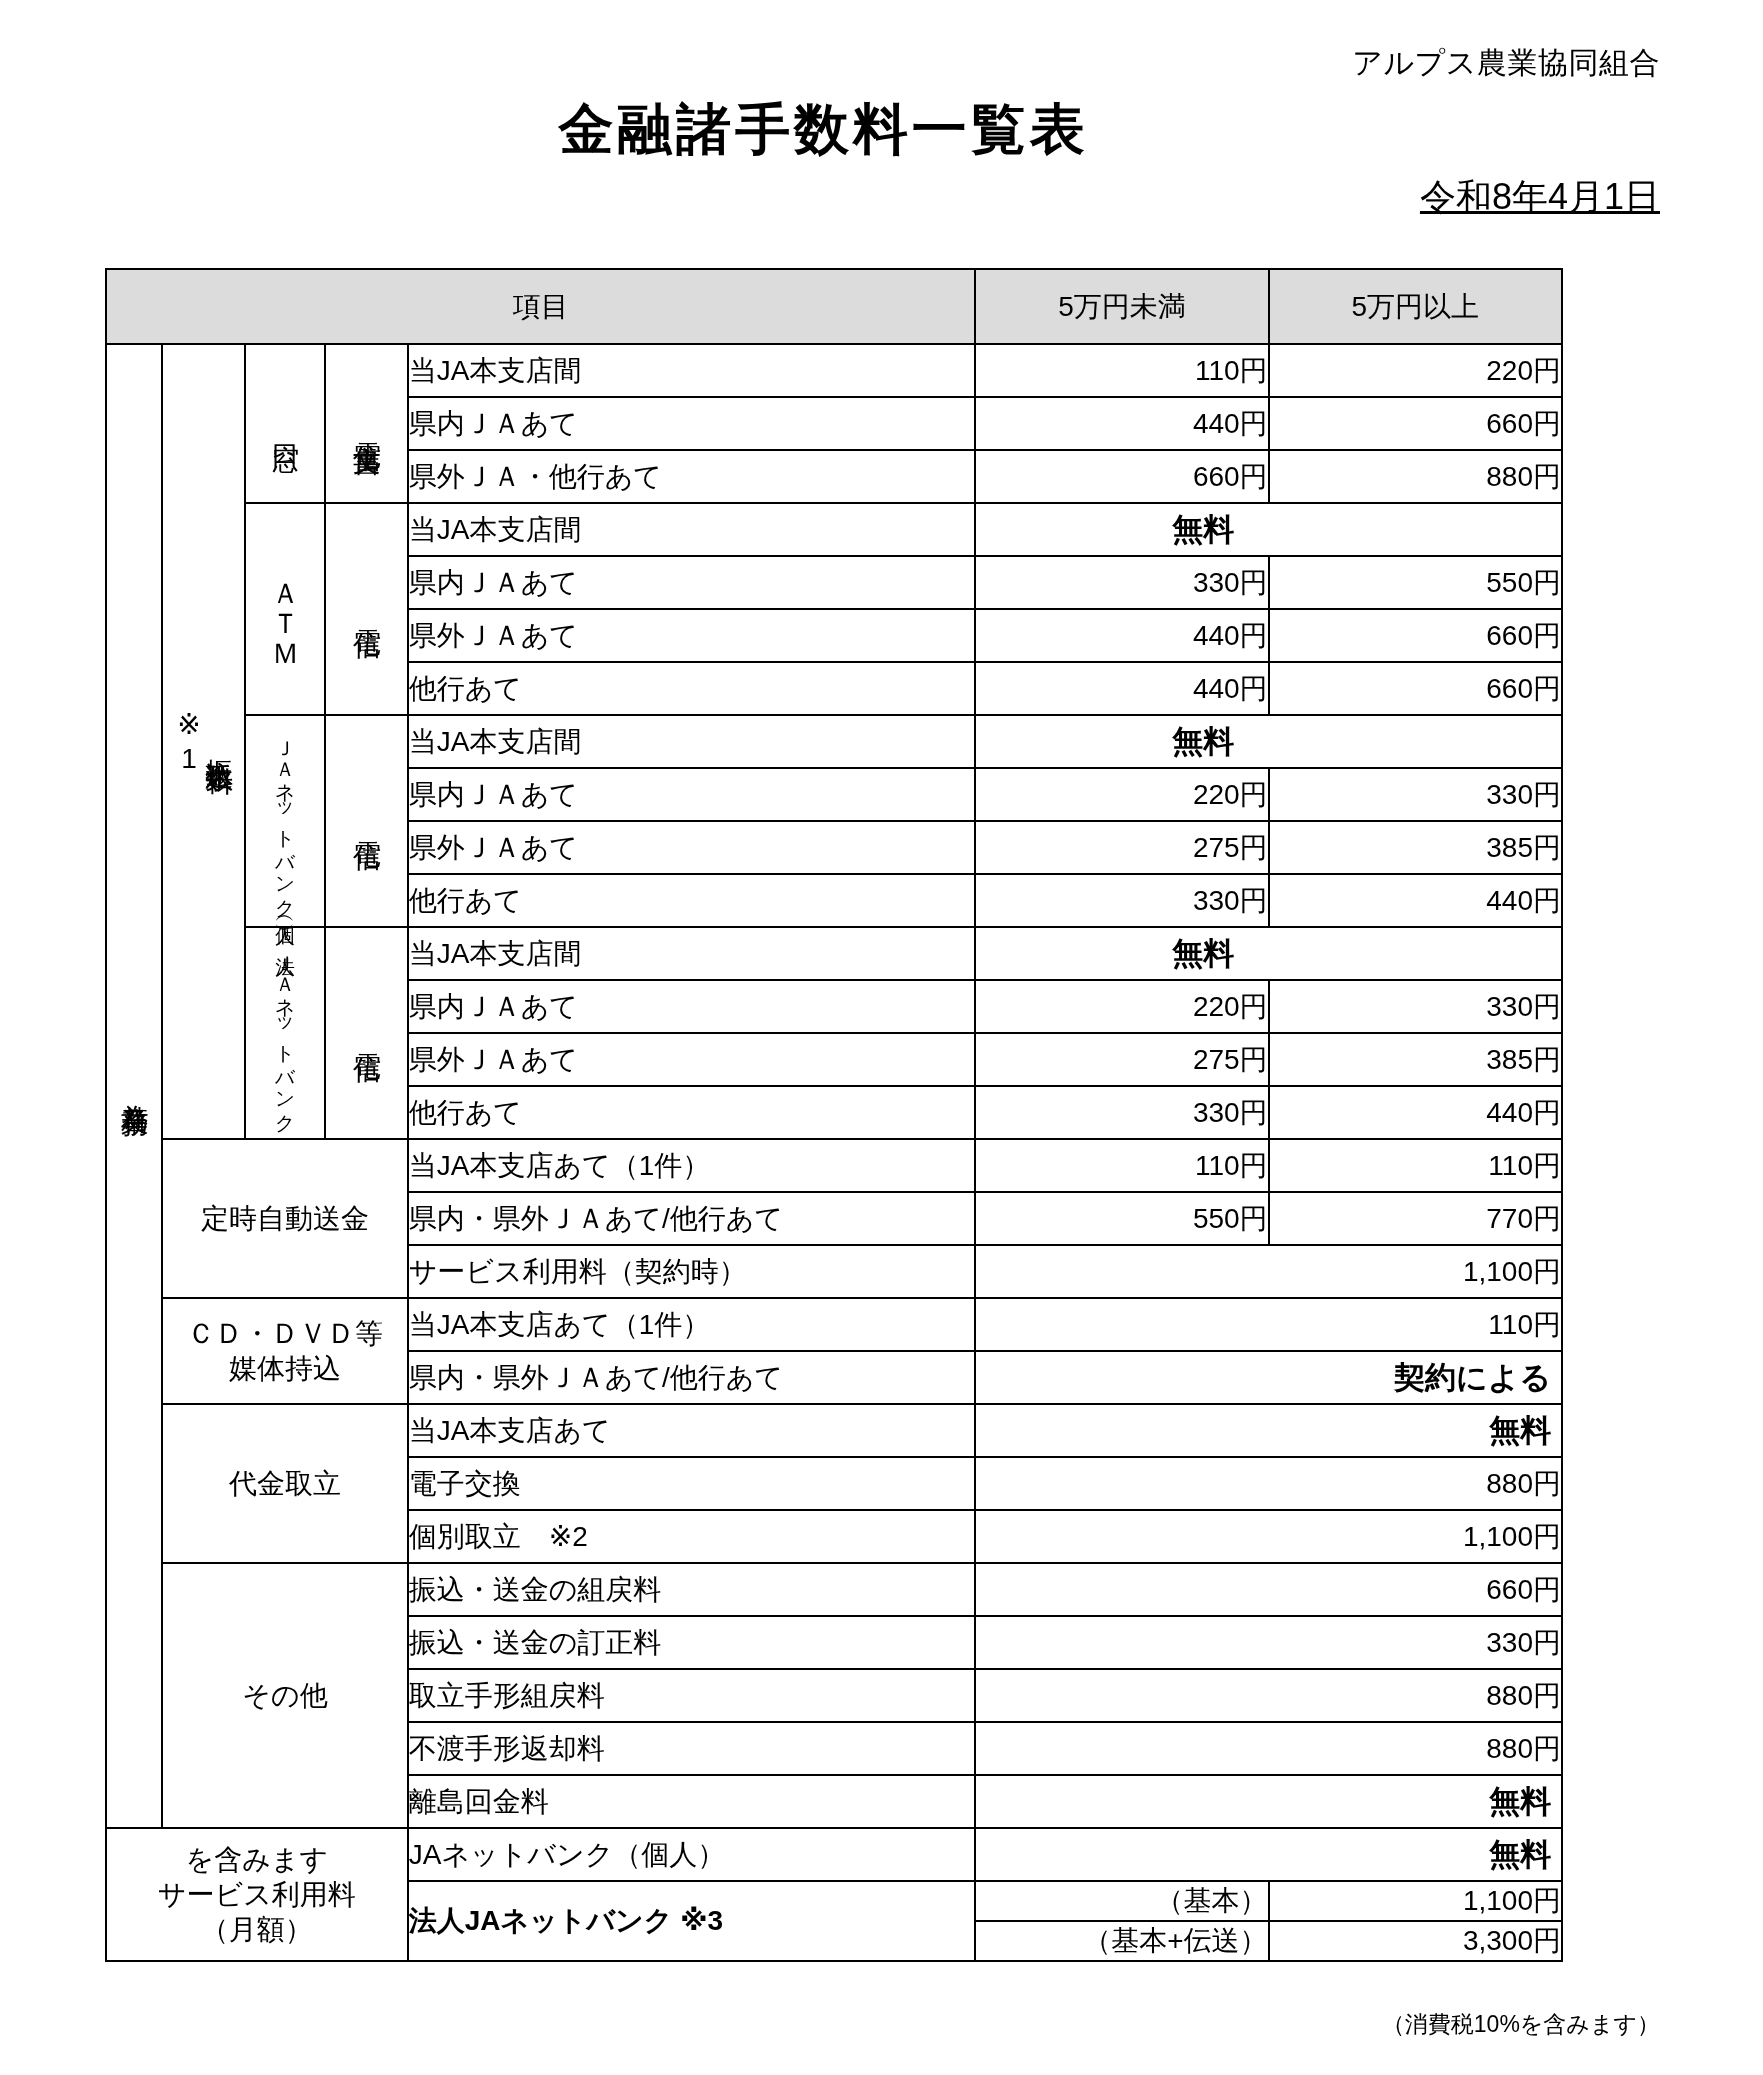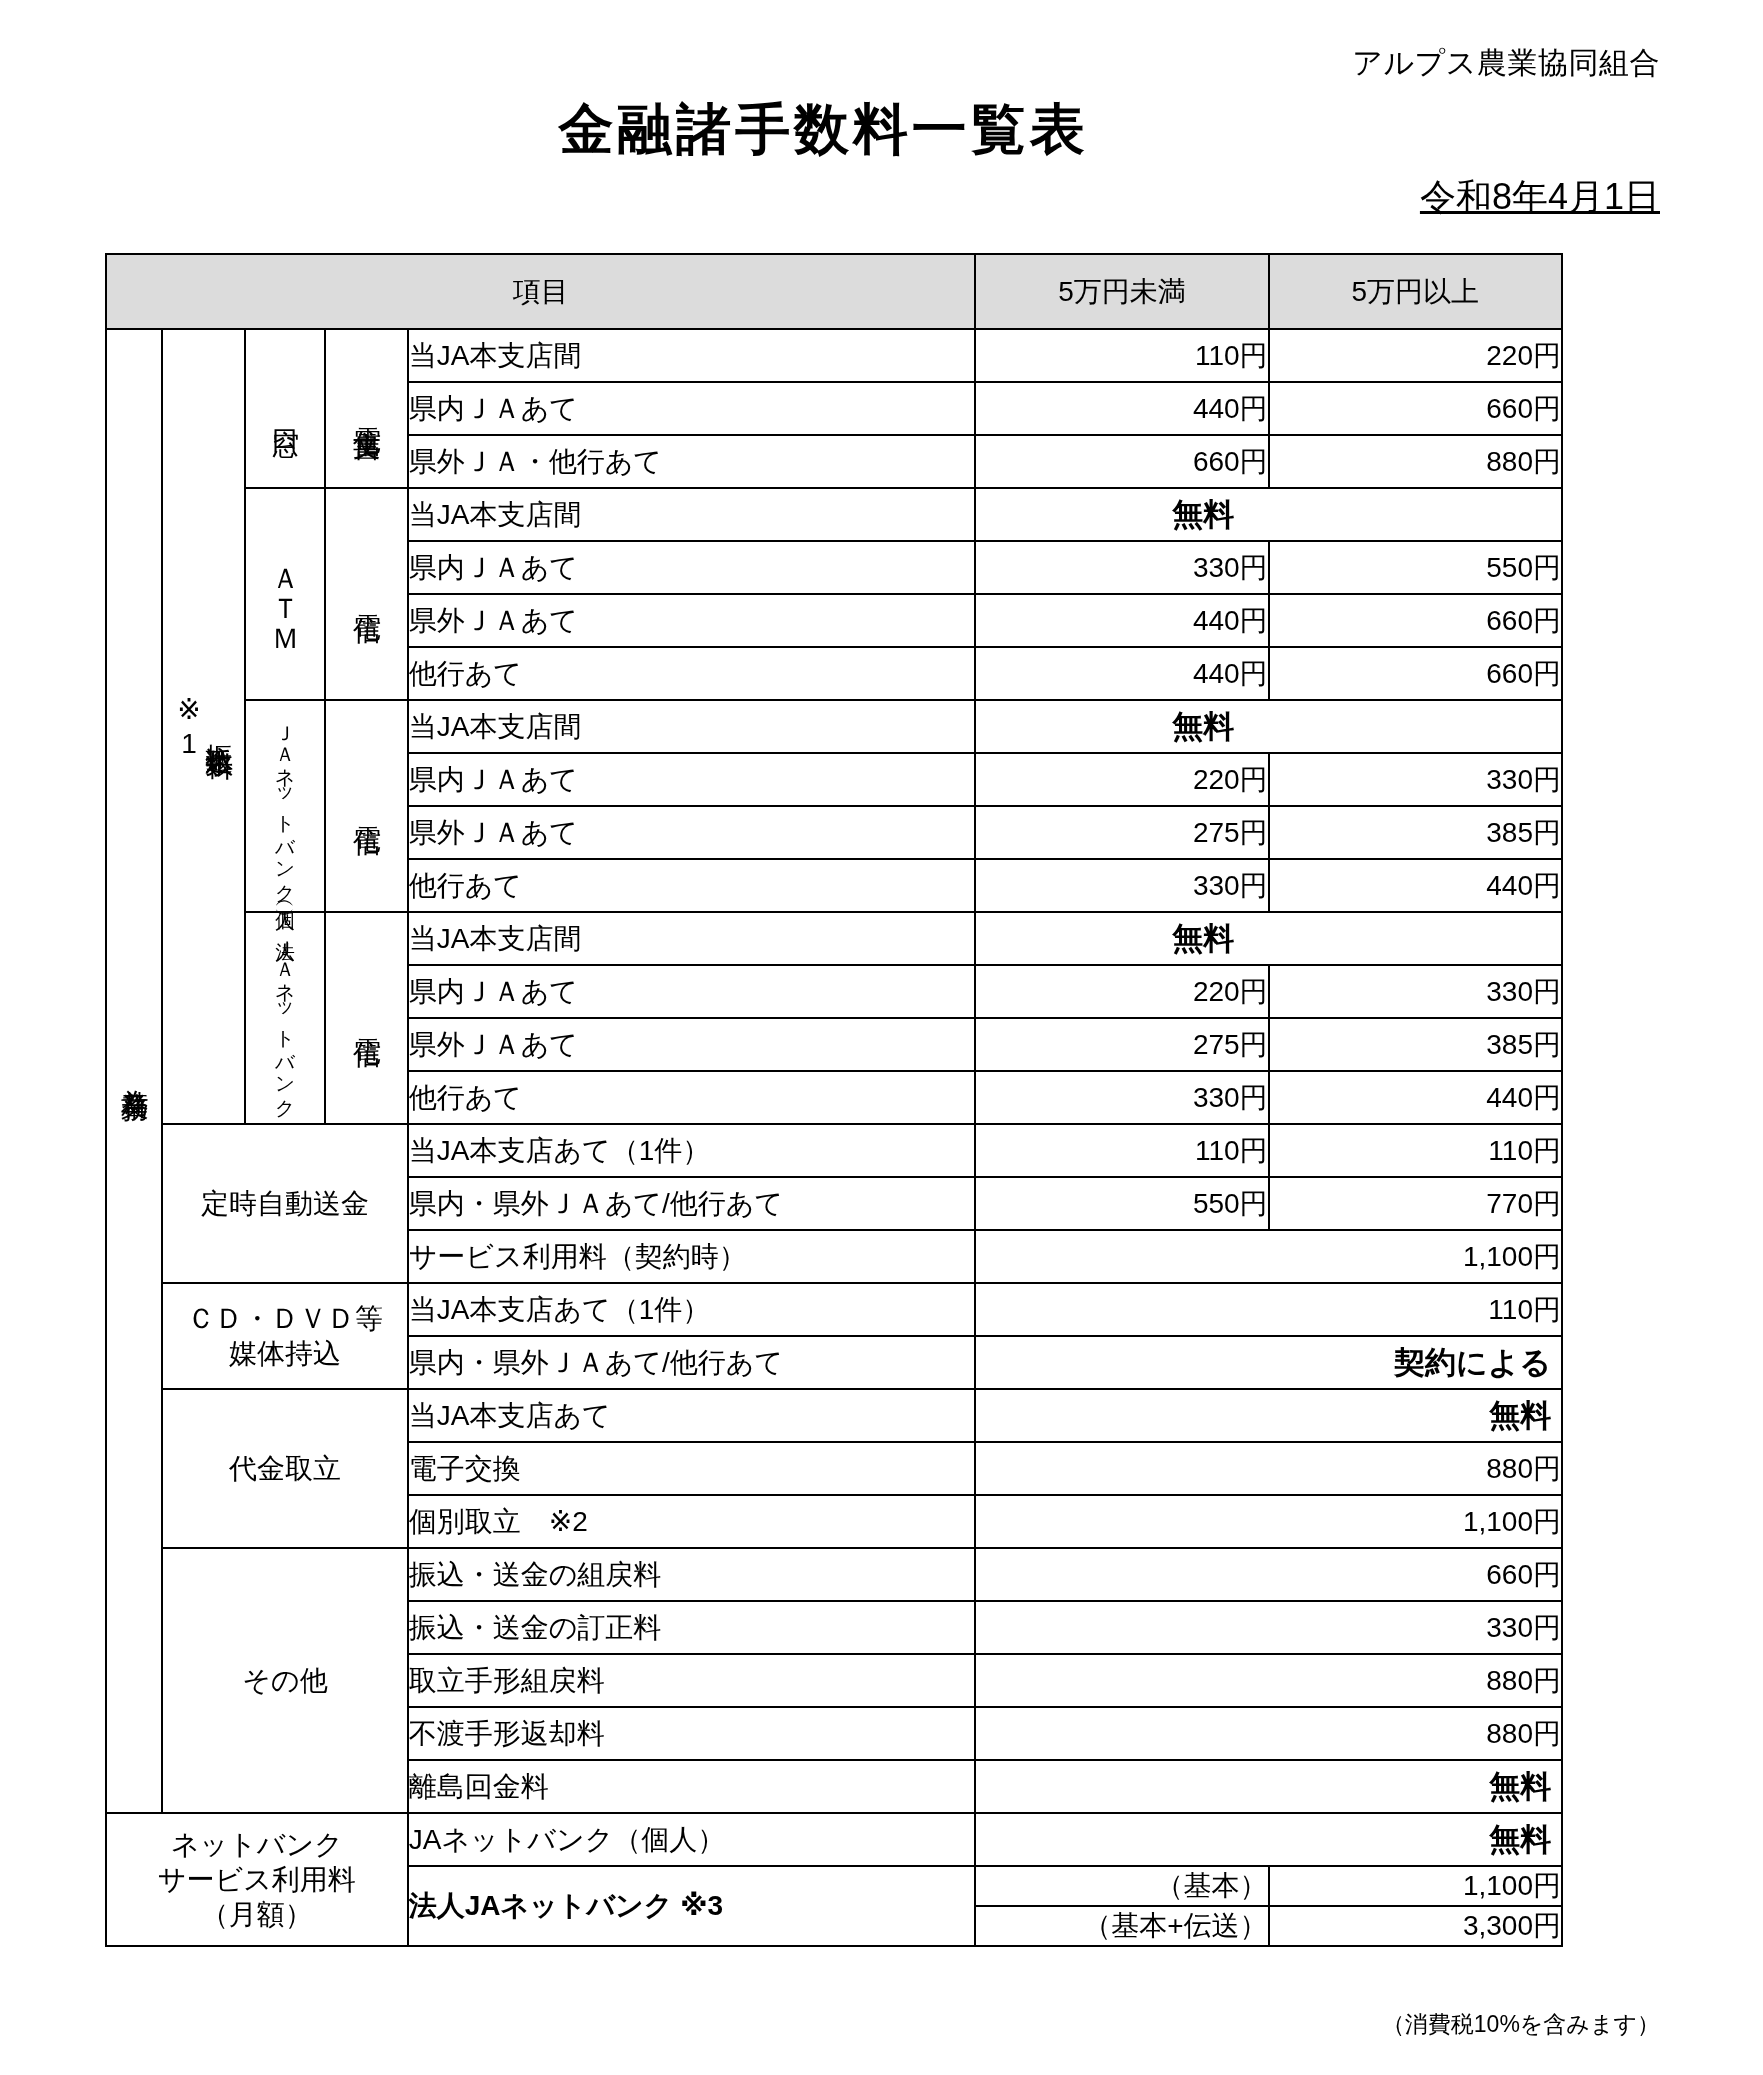--- a/index.html
+++ b/index.html
@@ -40,21 +40,21 @@
   }
   .doc-date {
     position: absolute;
     top: 173px;
     right: 103px;
     font-size: 36px;
     text-decoration: underline;
   }
   table.fee {
     position: absolute;
-    top: 253px;
+    top: 268px;
     left: 105px;
     width: 1458px;
     border-collapse: collapse;
     table-layout: fixed;
     border-radius: 16px;
   }
   table.fee td, table.fee th {
     border: 2px solid #000000;
     padding: 0;
     font-weight: normal;
@@ -342,21 +342,21 @@
     <tr>
       <td class="item">不渡手形返却料</td>
       <td class="amount" colspan="2">880円</td>
     </tr>
     <tr>
       <td class="item">離島回金料</td>
       <td class="amount freeright" colspan="2">無料</td>
     </tr>
 
     <tr>
-      <td class="label" colspan="4" rowspan="3"><span style="white-space:pre-line;">ネットバンク
+      <td class="label" colspan="4" rowspan="3"><span style="white-space:pre-line;">を含みます
 サービス利用料
 （月額）</span></td>
       <td class="item">JAネットバンク（個人）</td>
       <td class="amount freeright" colspan="2">無料</td>
     </tr>
     <tr>
       <td class="item" rowspan="2" style="position:relative;font-weight:bold;">
         <span>法人JAネットバンク ※3</span>
       </td>
       <td class="subnote">（基本）</td>

